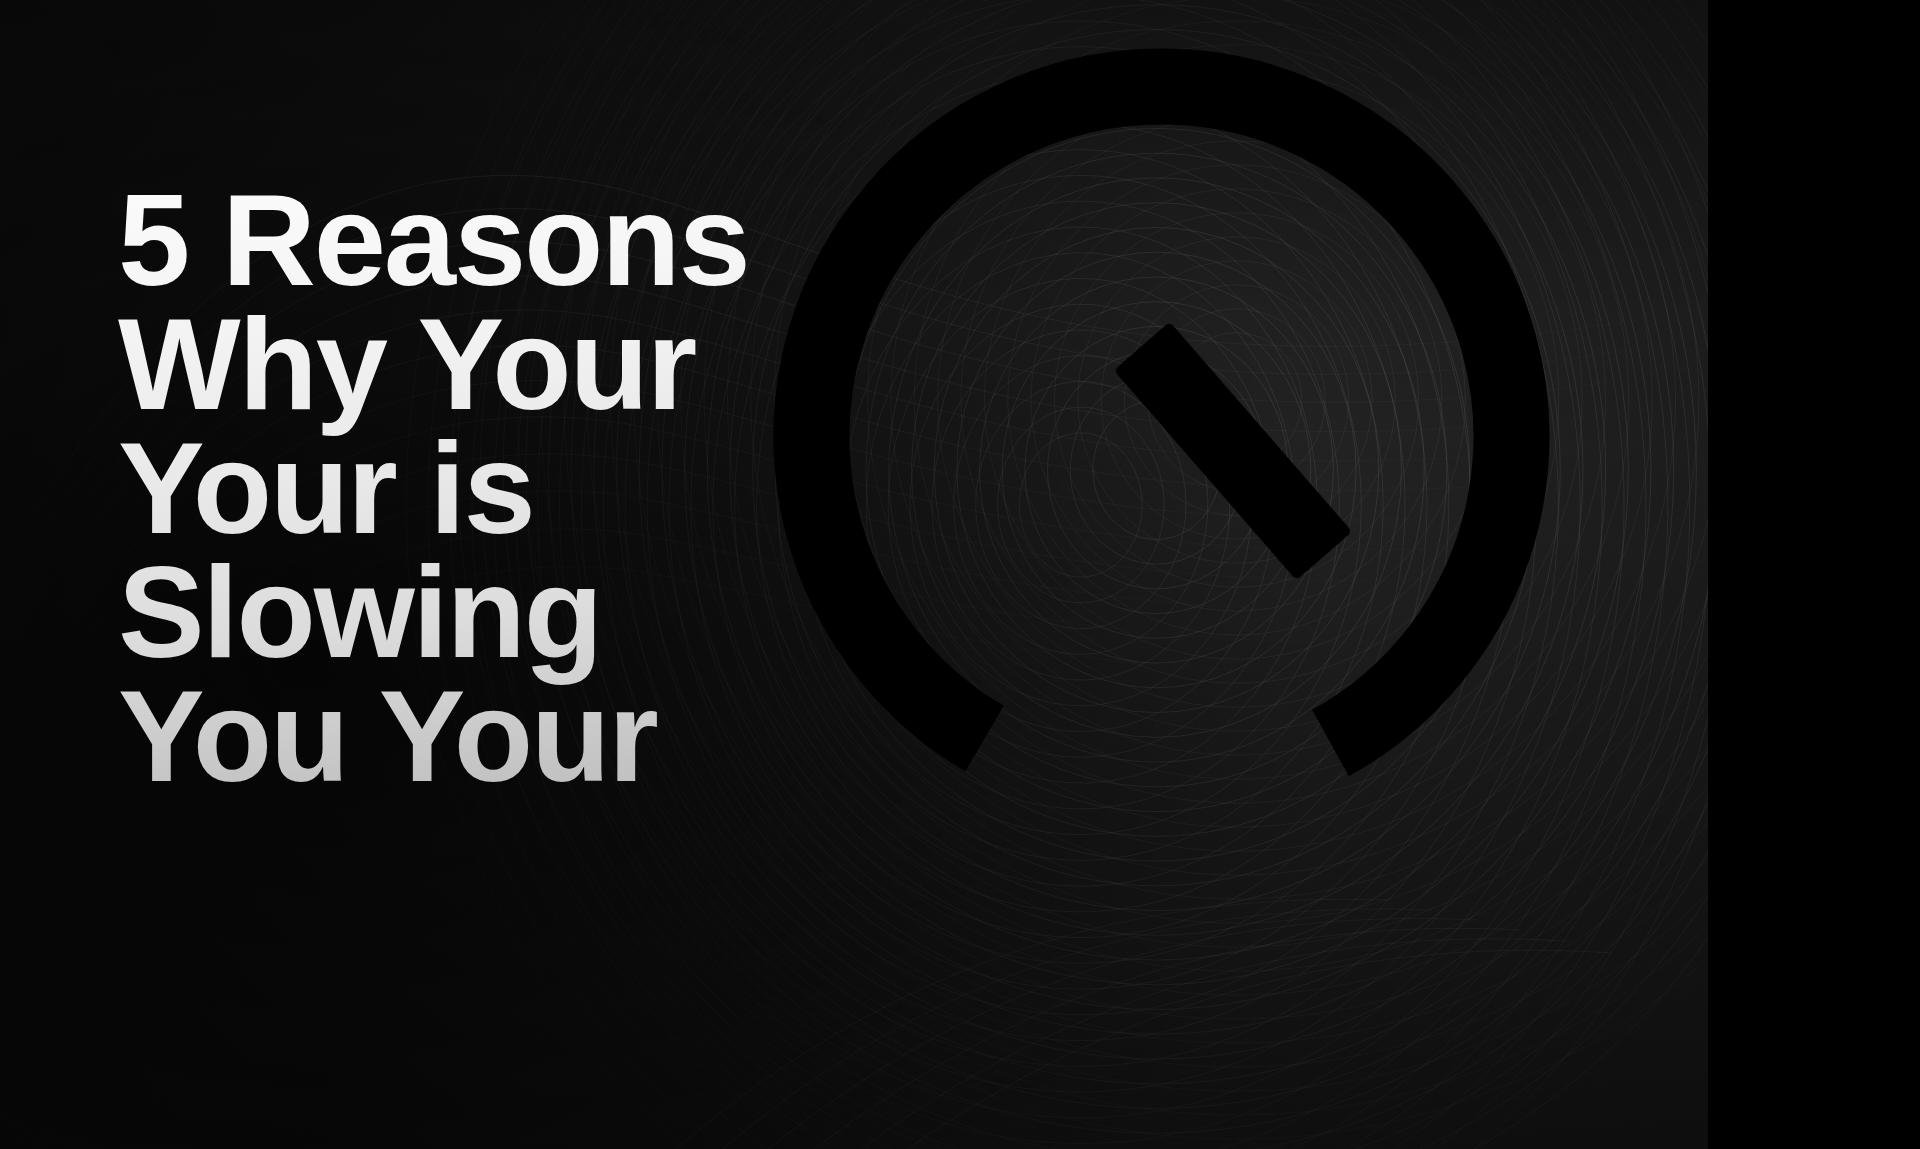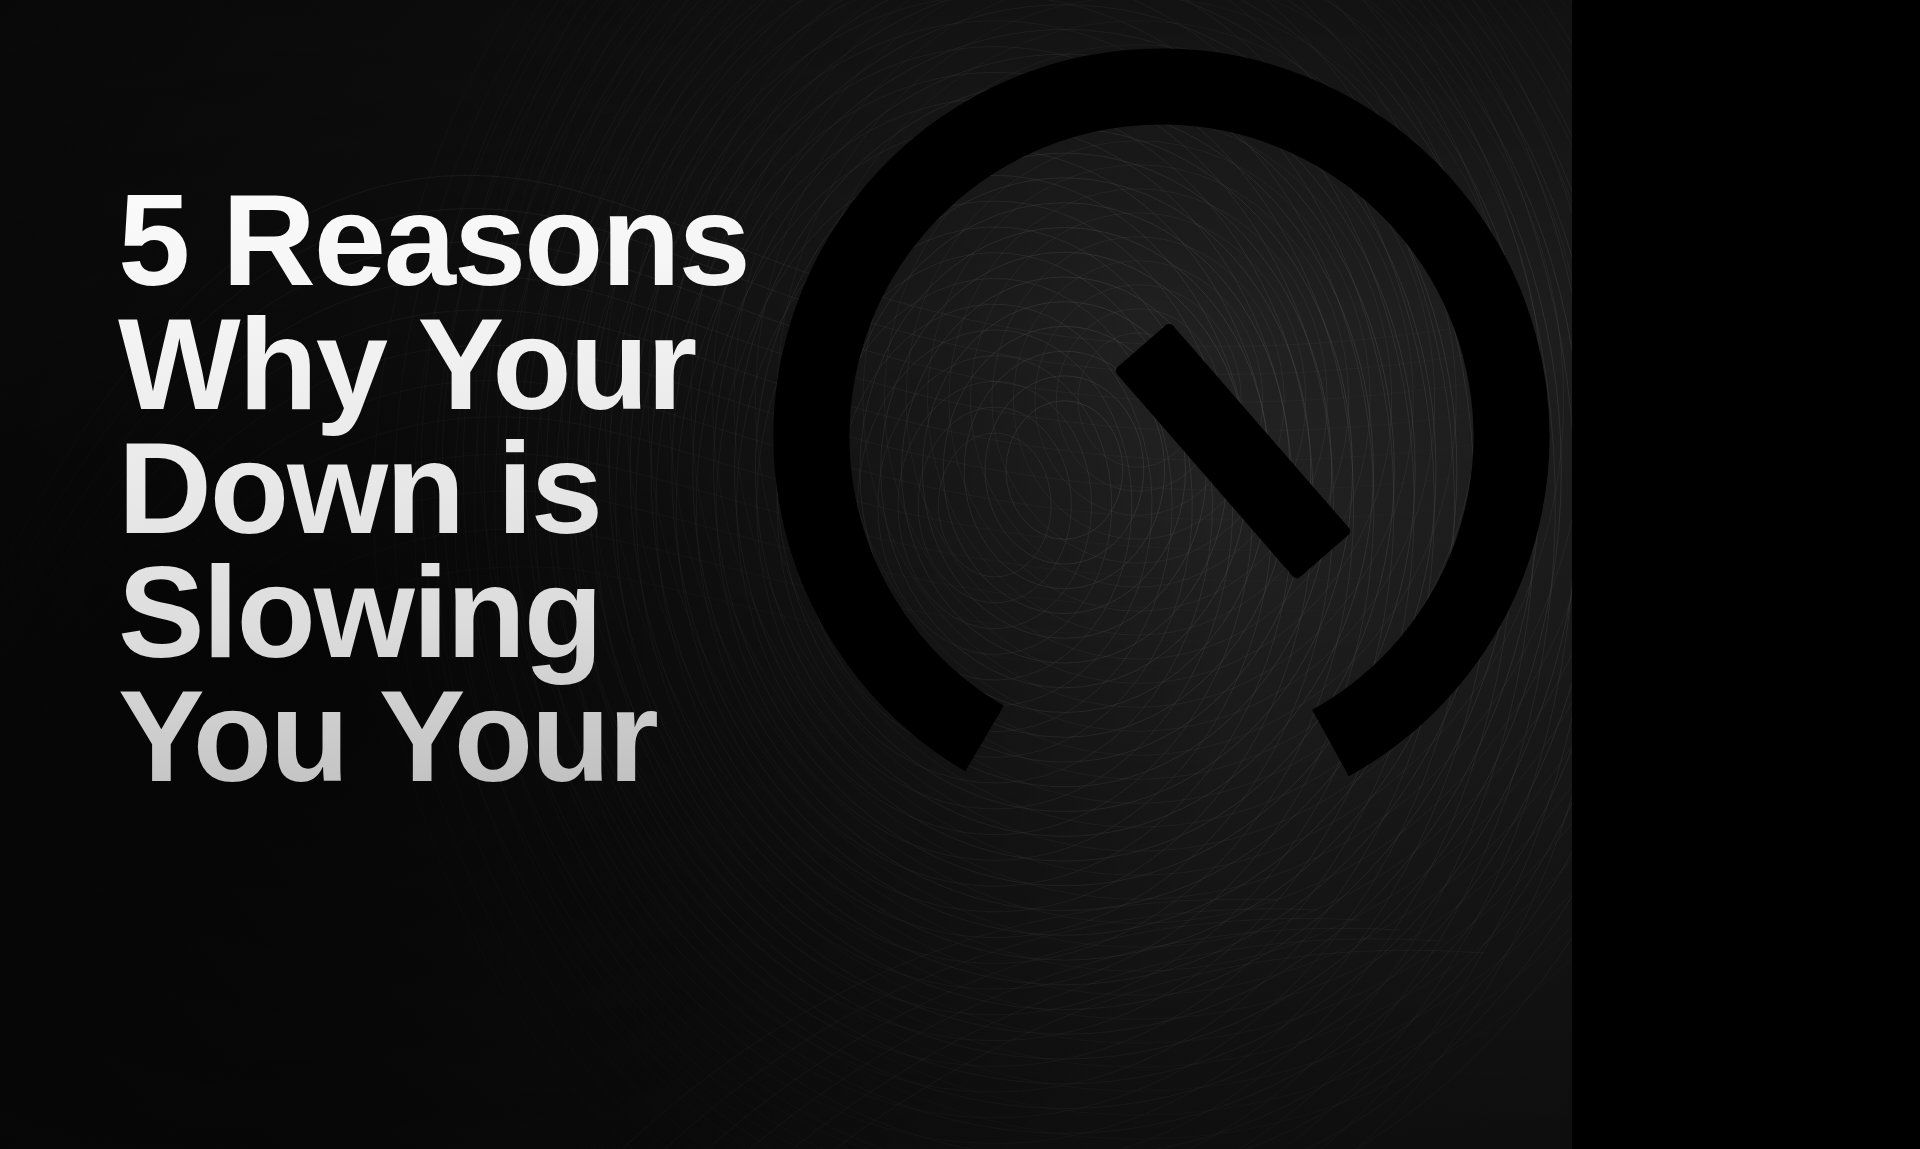--- a/index.html
+++ b/index.html
@@ -7,21 +7,21 @@
     margin: 0;
     padding: 0;
     background: #000;
   }
   body {
     font-family: "Liberation Sans", "DejaVu Sans", sans-serif;
   }
 
   #stage {
     position: relative;
-    width: 1572px;
+    width: 1708px;
     height: 1149px;
     overflow: hidden;
     background: #fde047;
   }
 
   
   .bg-base {
     position: absolute;
     inset: 0;
     background:
@@ -215,18 +215,18 @@
 
       <g>
         <rect x="366" y="172" width="74" height="278" rx="5" ry="5" fill="#000000" transform="rotate(-41 403 311)"></rect>
       </g>
     </svg>
   </div>
 
   <h1 class="headline">
     <span class="hl-line">5 Reasons</span>
     <span class="hl-line">Why Your</span>
-    <span class="hl-line">Down is</span>
+    <span class="hl-line">Your is</span>
     <span class="hl-line">Slowing</span>
     <span class="hl-line">You Your</span>
   </h1>
 
 </div>
 
 </body></html>

